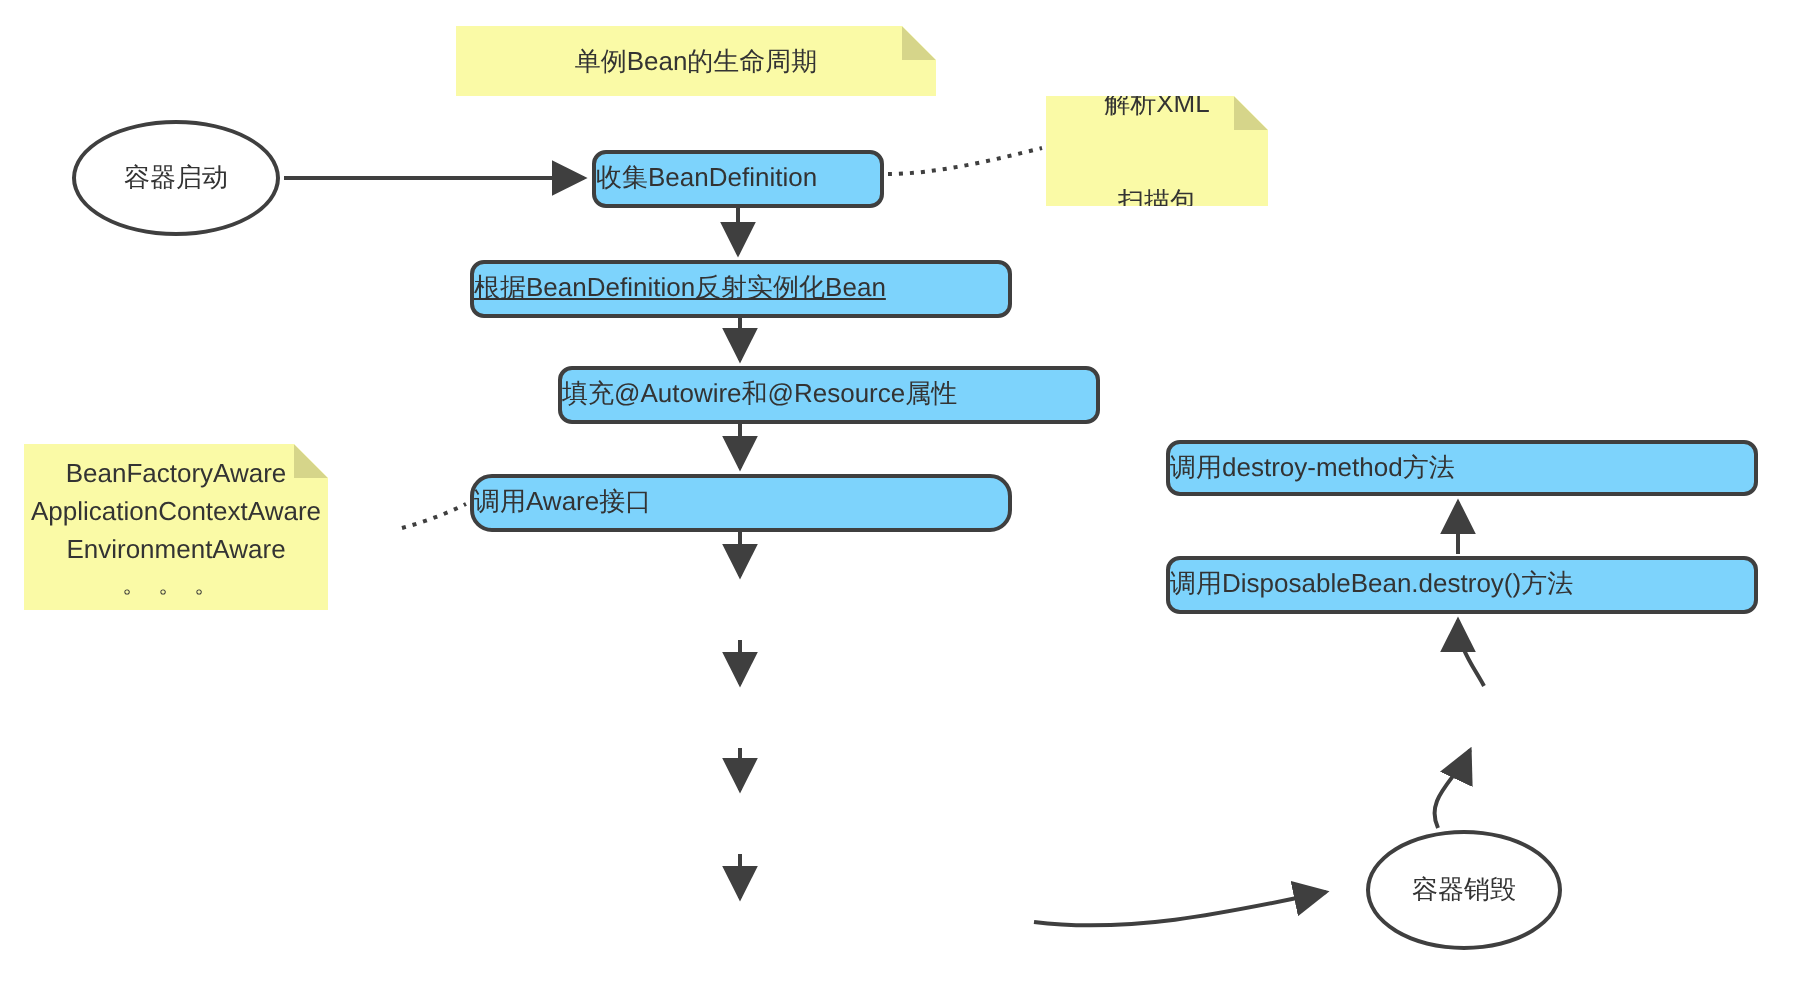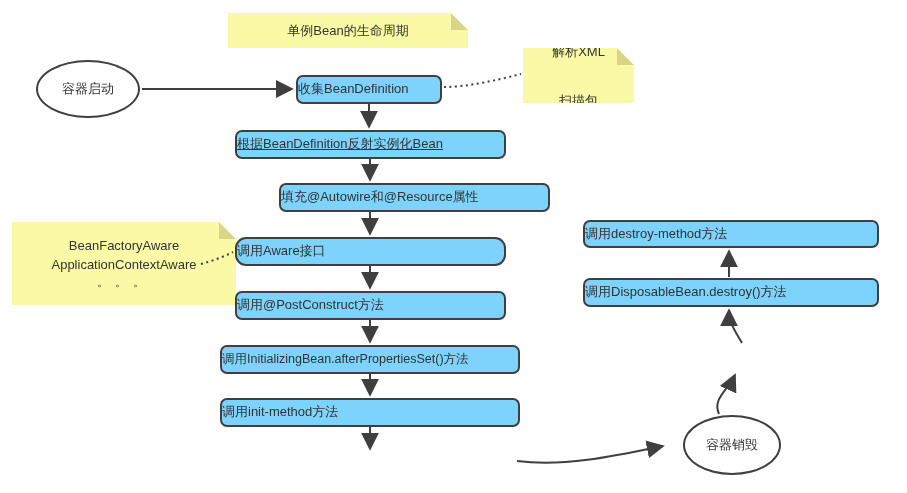--- a/index.html
+++ b/index.html
@@ -72,24 +72,25 @@
     <span class="fold"></span>
     <span>单例Bean的生命周期</span>
   </div>
 
   <div class="note" style="left:523px;top:48px;width:111px;height:55px;gap:30px;">
     <span class="fold"></span>
     <span>解析XML</span>
     <span>扫描包</span>
   </div>
 
-  <div class="note" style="left:12px;top:222px;width:224px;height:83px;">
+  <div class="note" style="left:12px;top:222px;width:152px;height:83px;">
     <span class="fold"></span>
     <span>BeanFactoryAware</span>
     <span>ApplicationContextAware</span>
+    <span>EnvironmentAware</span>
     <span class="dots">。。。</span>
   </div>
 
   <div class="ellipse" style="left:36px;top:60px;width:104px;height:58px;">
     <span>容器启动</span>
   </div>
   <div class="ellipse" style="left:683px;top:415px;width:98px;height:60px;">
     <span>容器销毁</span>
   </div>
 
@@ -98,29 +99,20 @@
   </div>
   <div class="node" style="left:235px;top:130px;width:271px;height:29px;text-decoration:underline;">
     <span>根据BeanDefinition反射实例化Bean</span>
   </div>
   <div class="node" style="left:235px;top:183px;width:271px;height:29px;margin-left:44px;">
     <span>填充@Autowire和@Resource属性</span>
   </div>
   <div class="node" style="left:235px;top:237px;width:271px;height:29px;border-radius:11px;">
     <span>调用Aware接口</span>
   </div>
-  <div class="node" style="left:235px;top:291px;width:271px;height:29px;">
-    <span>调用@PostConstruct方法</span>
-  </div>
-  <div class="node" style="left:220px;top:345px;width:300px;height:29px;font-size:12.5px;">
-    <span>调用InitializingBean.afterPropertiesSet()方法</span>
-  </div>
-  <div class="node" style="left:220px;top:398px;width:300px;height:29px;">
-    <span>调用init-method方法</span>
-  </div>
 
   <div class="node" style="left:583px;top:220px;width:296px;height:28px;">
     <span>调用destroy-method方法</span>
   </div>
   <div class="node" style="left:583px;top:278px;width:296px;height:29px;">
     <span>调用DisposableBean.destroy()方法</span>
   </div>
 
 </div>
 

